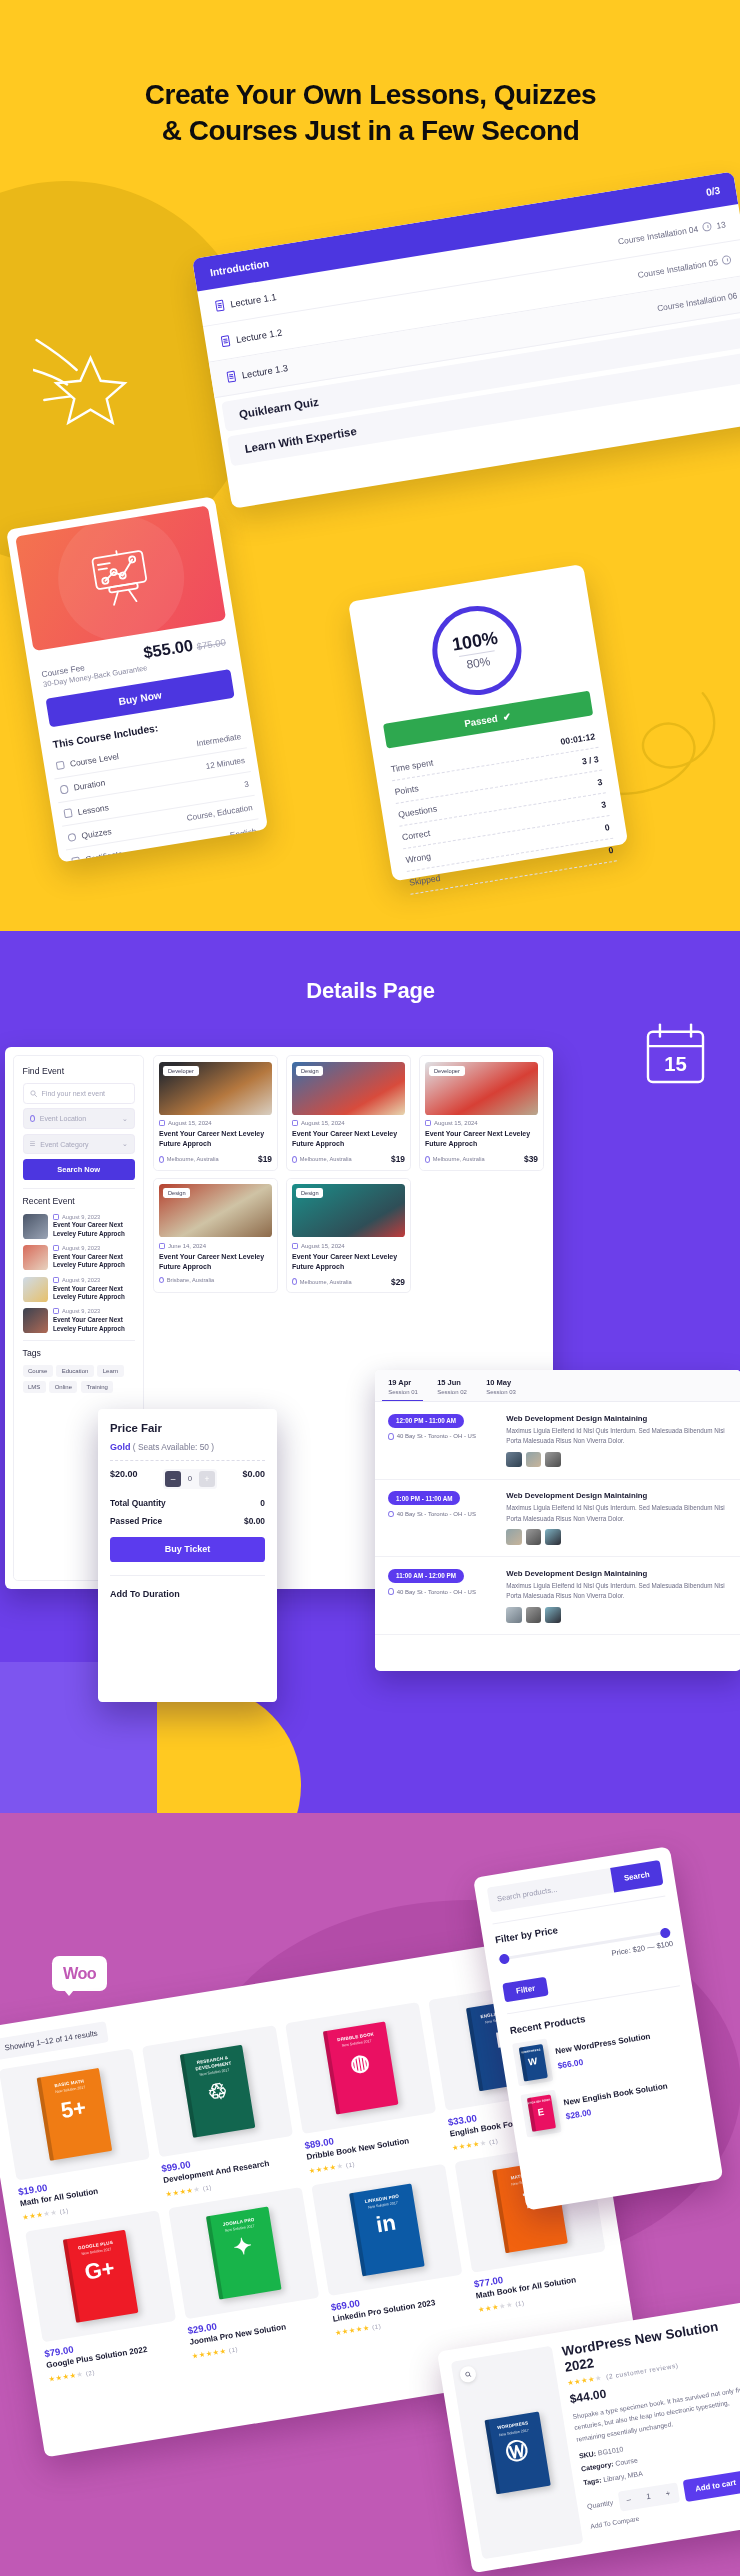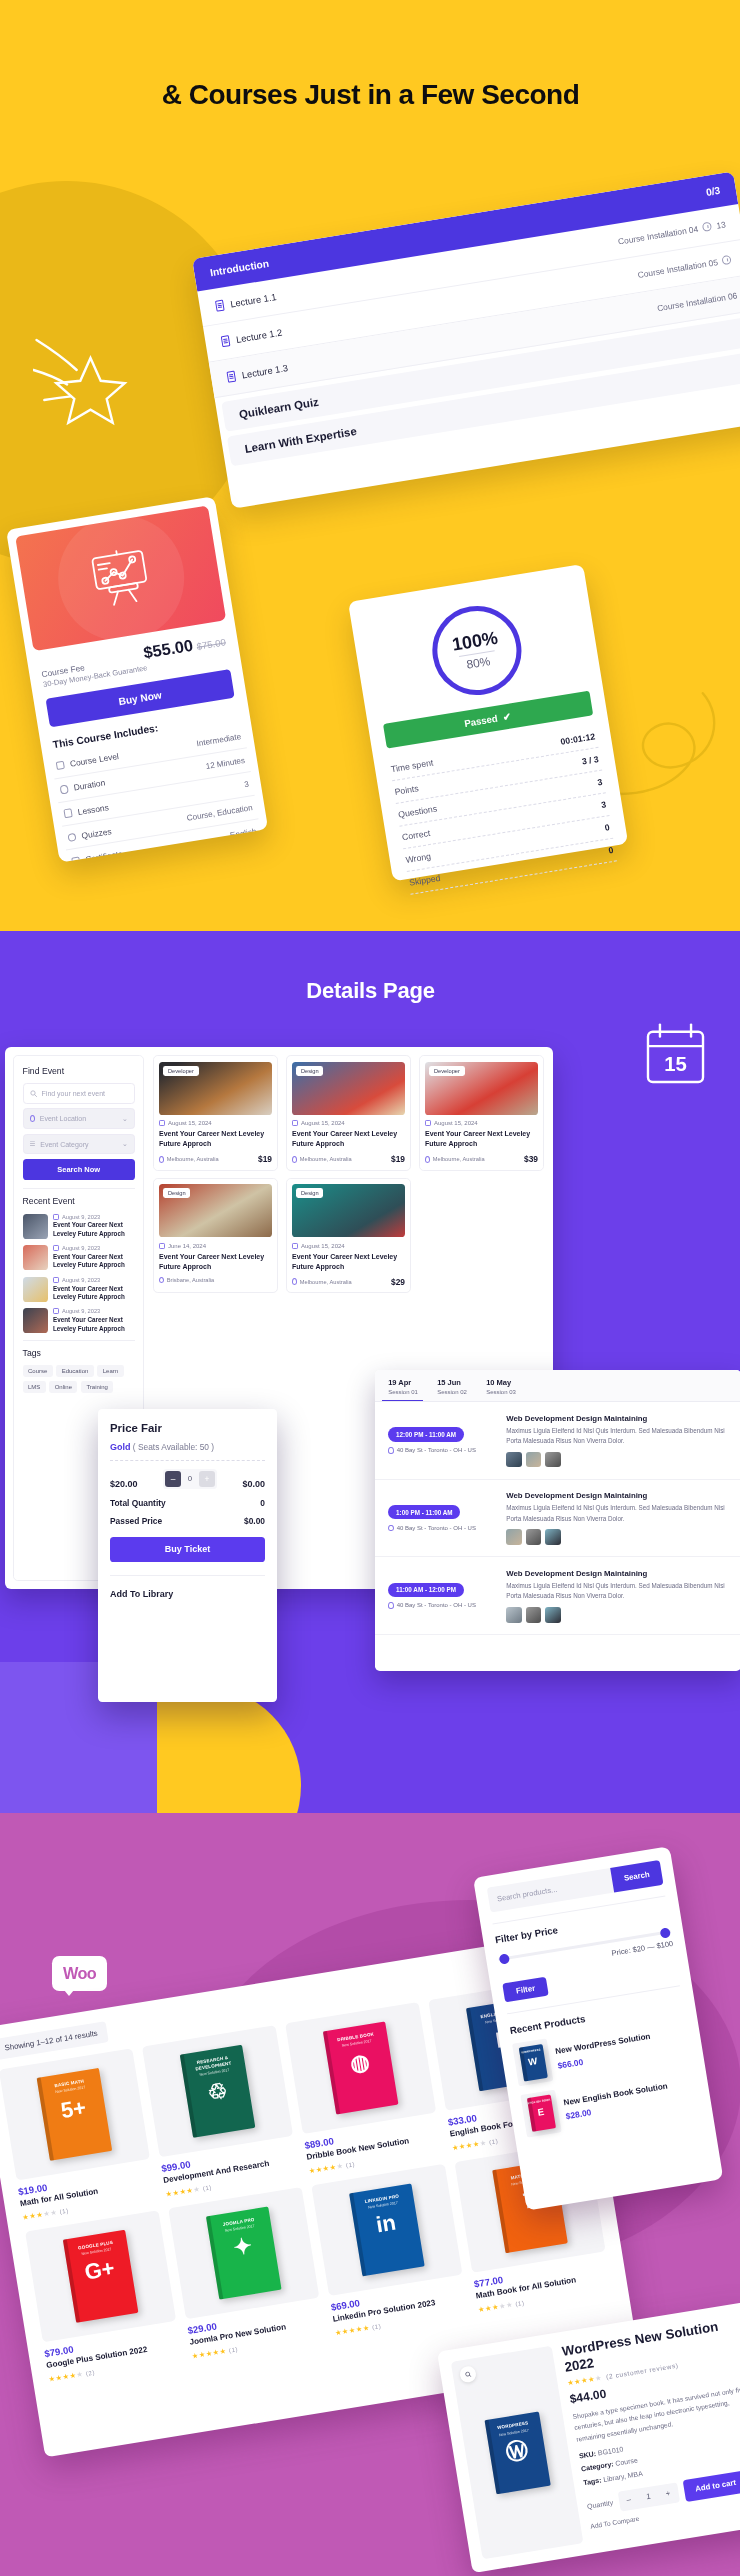--- a/index.html
+++ b/index.html
@@ -161,21 +161,21 @@
   
   #ticket {
     position:absolute; left: 98px; top: 1409px; width: 179px; height: 293px;
     background:#fff; border-radius:4.2px; box-shadow:0 13.3px 33px rgba(20,0,60,.32);
     padding: 13.3px 12px; z-index: 7;
   }
   .tk-title{font-size:11.4px;font-weight:800;color:#1b1b33;}
   .tk-gold{margin-top:7.8px;font-size:8.4px;color:#7a7a92;}
   .tk-gold b{color:#4C36E0;font-size:9px;}
   .tk-div{height:0.6px;border-top:0.6px dashed #dcdce8;margin:7.8px 0;}
-  .tk-qty{display:flex;align-items:flex-end;justify-content:space-between;gap:20px;}
+  .tk-qty{display:flex;align-items:flex-start;justify-content:space-between;gap:20px;}
   .tk-amt{font-size:9px;font-weight:800;color:#1b1b33;}
   .stepper{display:flex;align-items:center;gap:0;background:#f7f7fa;border-radius:3.6px;padding:2.4px;}
   .st-btn{width:15.7px;height:15.7px;border-radius:3px;display:flex;align-items:center;justify-content:center;font-size:8.4px;}
   .st-minus{background:#474761;color:#fff;}
   .st-plus{background:#dcdce3;color:#fff;}
   .st-num{width:18px;text-align:center;font-size:7.8px;color:#55556e;}
   .tk-row{display:flex;justify-content:space-between;align-items:center;margin-top:8.4px;font-size:8.4px;font-weight:800;color:#1b1b33;}
   .tk-buy{margin-top:11px;height:25px;border-radius:3.6px;background:#5B3BEE;color:#fff;display:flex;align-items:center;justify-content:center;font-size:9px;font-weight:700;}
   .tk-sep{height:0.6px;background:#eeeef4;margin:13.3px 0;}
   .tk-cal{font-size:9px;font-weight:800;color:#1b1b33;}
@@ -184,21 +184,21 @@
   #schedule {
     position:absolute; left: 375px; top: 1370px; width: 366px; height: 301px;
     background:#fff; border-radius:4.8px; box-shadow:0 12px 29px rgba(20,0,60,.28);
     overflow:hidden; z-index: 6;
   }
   .sc-tabs{display:flex;gap:0;background:#fafafc;border-bottom:0.6px solid #ececf3;padding: 6.6px 7.2px 0;}
   .sc-tab{padding: 1.2px 13.3px 6.6px 6px;position:relative;}
   .sc-tab .d{font-size:7.5px;font-weight:800;color:#1b1b33;}
   .sc-tab .s{font-size:6px;color:#6d6d86;margin-top:1.8px;}
   .sc-tab.active:after{content:"";position:absolute;left:0;right:8.4px;bottom:0;height:1.5px;background:#4C36E0;}
-  .sc-item{display:flex;gap:11px;padding: 11.4px 13.3px; border-bottom:0.6px solid #f0f0f5;align-items:center;}
+  .sc-item{display:flex;gap:11px;padding: 11.4px 13.3px; border-bottom:0.6px solid #f0f0f5;}
   .sc-left{width:107px;flex:0 0 107px;}
   .sc-time{display:inline-block;background:#5B3BEE;color:#fff;border-radius:24px;padding:3.6px 7.8px;font-size:6.3px;font-weight:700;}
   .sc-loc{margin-top:5.4px;font-size:6px;color:#6d6d86;display:flex;align-items:center;gap:3px;}
   .sc-h{font-size:7.8px;font-weight:800;color:#1b1b33;}
   .sc-p{font-size:6.3px;color:#6d6d86;line-height:1.65;margin-top:3px;}
   .sc-av{display:flex;gap:3.6px;margin-top:5.4px;}
   .av{width:15.7px;height:15.7px;border-radius:3px;}
 
   
   #sec-woo { top: 1813px; height: 763px; background: #C059B5; }
@@ -272,20 +272,21 @@
   .pd-add{background:#5B3BEE;color:#fff;border-radius:3.6px;padding:6.6px 11.4px;font-size:7.8px;font-weight:700;}
   .pd-cmp{font-size:6.6px;color:#6d6d86;margin-top:5.4px;}
 </style>
 </head>
 <body>
 
 <div class="section" id="sec-lms">
   <div class="bigcircle"></div>
 
   <div class="lms-title">
+    <div>Create Your Own Lessons, Quizzes</div>
     <div>&amp; Courses Just in a Few Second</div>
   </div>
 
   <svg class="doodle-star" viewBox="0 0 260 190">
     <path d="M95 40 L112 78 L152 82 L122 108 L132 148 L95 126 L58 148 L68 108 L38 82 L78 78 Z" fill="none" stroke="#fff" stroke-width="4"></path>
     <path d="M5 10 Q45 35 72 60" stroke="#fff" stroke-width="4" fill="none" stroke-linecap="round"></path>
     <path d="M0 60 Q34 70 56 84" stroke="#fff" stroke-width="4" fill="none" stroke-linecap="round"></path>
     <path d="M18 110 Q44 106 62 104" stroke="#fff" stroke-width="4" fill="none" stroke-linecap="round"></path>
   </svg>
 
@@ -637,21 +638,21 @@
   <div class="tk-row">
     <span>Total Quantity</span>
     <span>0</span>
   </div>
   <div class="tk-row">
     <span>Passed Price</span>
     <span>$0.00</span>
   </div>
   <div class="tk-buy">Buy Ticket</div>
   <div class="tk-sep"></div>
-  <div class="tk-cal">Add To Library</div>
+  <div class="tk-cal">Add To Duration</div>
 </div>
 
 <div id="schedule">
   <div class="sc-tabs">
     <div class="sc-tab active">
       <div class="d">19 Apr</div>
       <div class="s">Session 01</div>
     </div>
     <div class="sc-tab">
       <div class="d">15 Jun</div>

